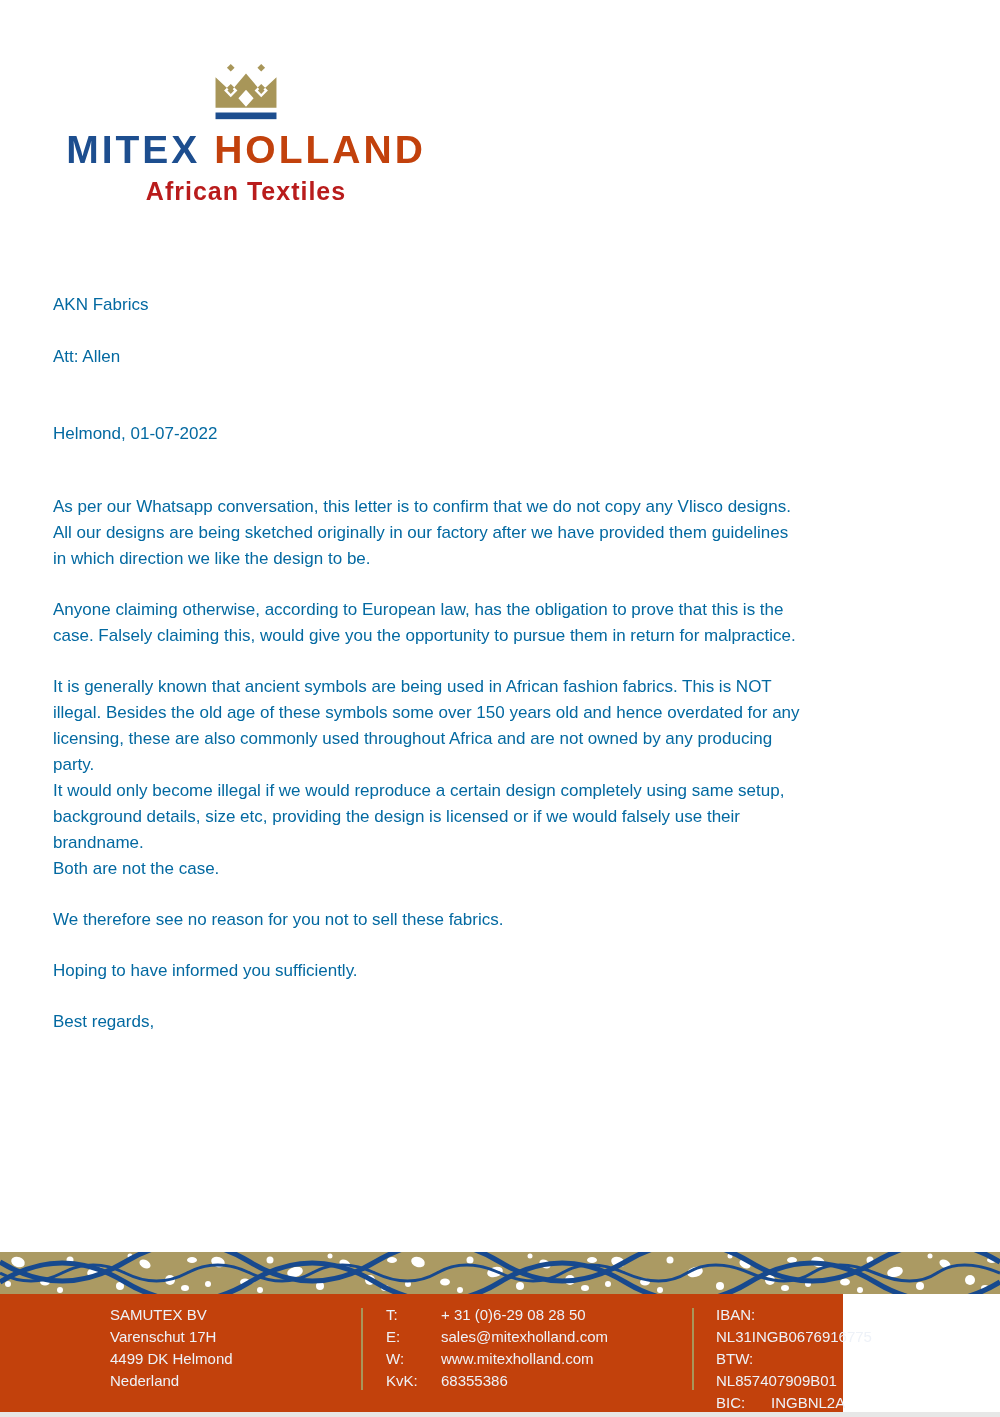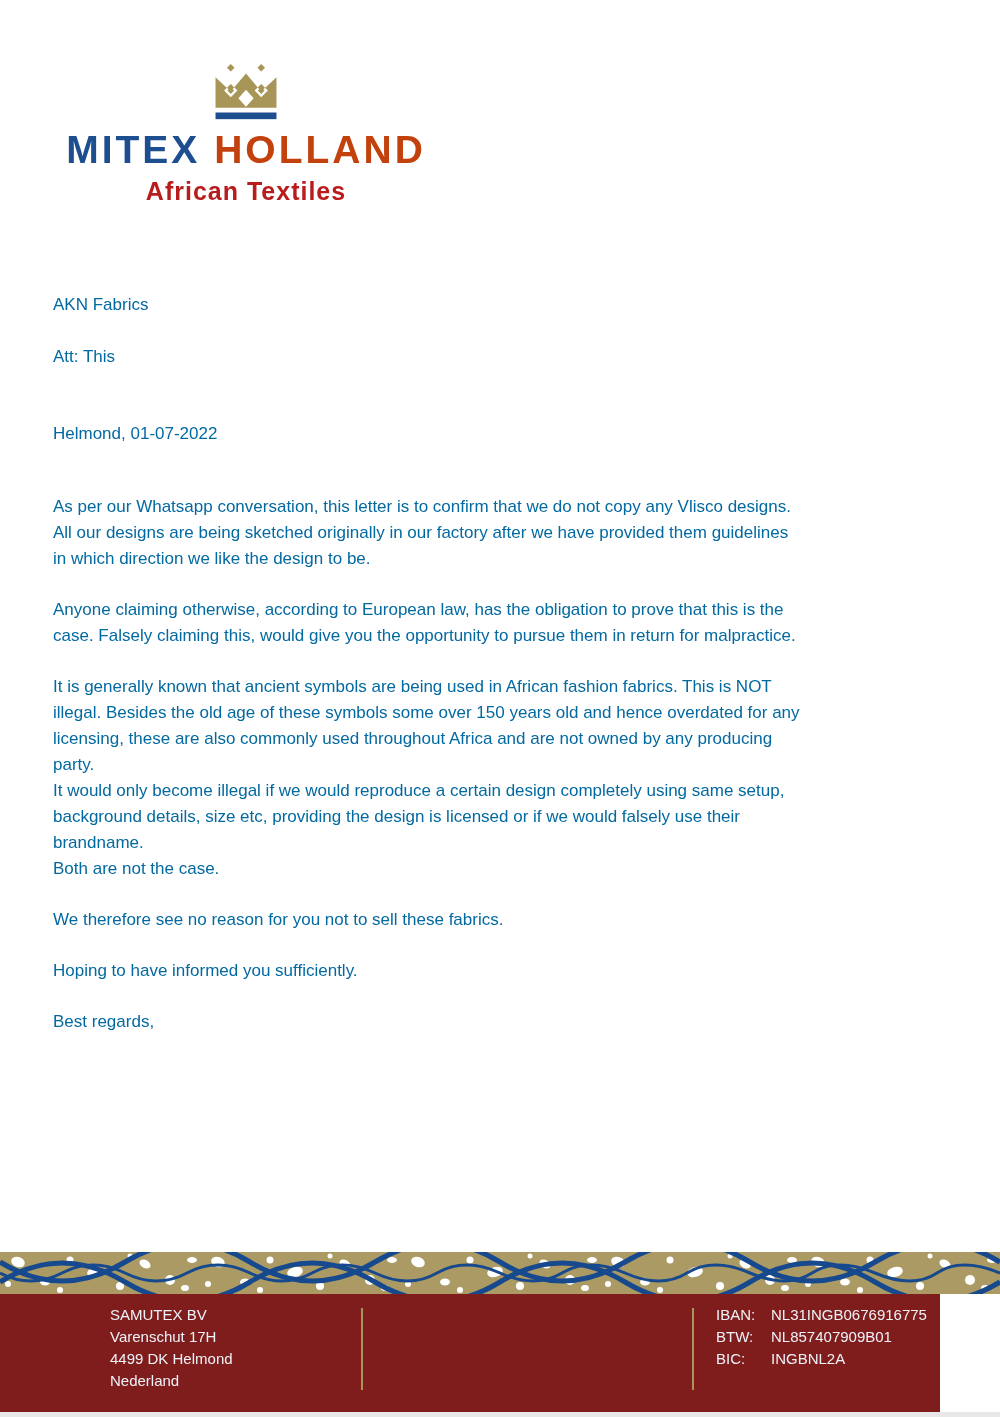--- a/index.html
+++ b/index.html
@@ -60,23 +60,23 @@
     position: absolute;
     left: 0;
     top: 1252px;
     width: 1000px;
     height: 42px;
   }
   .footer-bar {
     position: absolute;
     left: 0;
     top: 1294px;
-    width: 940px;
+    width: 843px;
     height: 118px;
-    background: #7f1d1d;
+    background: #c2410c;
     color: #eef2f8;
     font-size: 15px;
   }
   .f-company { position: absolute; left: 110px; top: 10px; line-height: 22px; }
   .f-sep { position: absolute; top: 14px; width: 2px; height: 82px; background: #a89659; }
   .f-sep.sep1 { left: 361px; }
   .f-sep.sep2 { left: 692px; }
   .f-contact { position: absolute; left: 386px; top: 10px; line-height: 22px; }
   .f-bank { position: absolute; left: 716px; top: 10px; line-height: 22px; }
   .f-label { display: inline-block; width: 55px; }
@@ -111,21 +111,21 @@
     <div class="brand-line">
       <span class="brand-primary">MITEX</span>
       <span class="brand-secondary">HOLLAND</span>
     </div>
     <div class="tagline">African Textiles</div>
   </div>
 
   <div class="letter-body">
     <div class="block recipient">
       <div>AKN Fabrics</div>
-      <div>Att: This</div>
+      <div>Att: Allen</div>
     </div>
     <div class="block dateline">Helmond, 01-07-2022</div>
     <p class="para">As per our Whatsapp conversation, this letter is to confirm that we do not copy any Vlisco designs.
 All our designs are being sketched originally in our factory after we have provided them guidelines
 in which direction we like the design to be.</p>
     <p class="para">Anyone claiming otherwise, according to European law, has the obligation to prove that this is the
 case. Falsely claiming this, would give you the opportunity to pursue them in return for malpractice.</p>
     <p class="para">It is generally known that ancient symbols are being used in African fashion fabrics. This is NOT
 illegal. Besides the old age of these symbols some over 150 years old and hence overdated for any
 licensing, these are also commonly used throughout Africa and are not owned by any producing
@@ -170,20 +170,34 @@
   <div class="footer-bar">
     <div class="f-company">
       <div>SAMUTEX BV</div>
       <div>Varenschut 17H</div>
       <div>4499 DK Helmond</div>
       <div>Nederland</div>
     </div>
 
     <div class="f-sep sep1"></div>
 
+    <div class="f-contact">
+      <div>
+        <span class="f-label">T:</span><span>+ 31 (0)6-29 08 28 50</span>
+      </div>
+      <div>
+        <span class="f-label">E:</span><span>sales@mitexholland.com</span>
+      </div>
+      <div>
+        <span class="f-label">W:</span><span>www.mitexholland.com</span>
+      </div>
+      <div>
+        <span class="f-label">KvK:</span><span>68355386</span>
+      </div>
+    </div>
 
     <div class="f-sep sep2"></div>
 
     <div class="f-bank">
       <div>
         <span class="f-label">IBAN:</span><span>NL31INGB0676916775</span>
       </div>
       <div>
         <span class="f-label">BTW:</span><span>NL857407909B01</span>
       </div>

